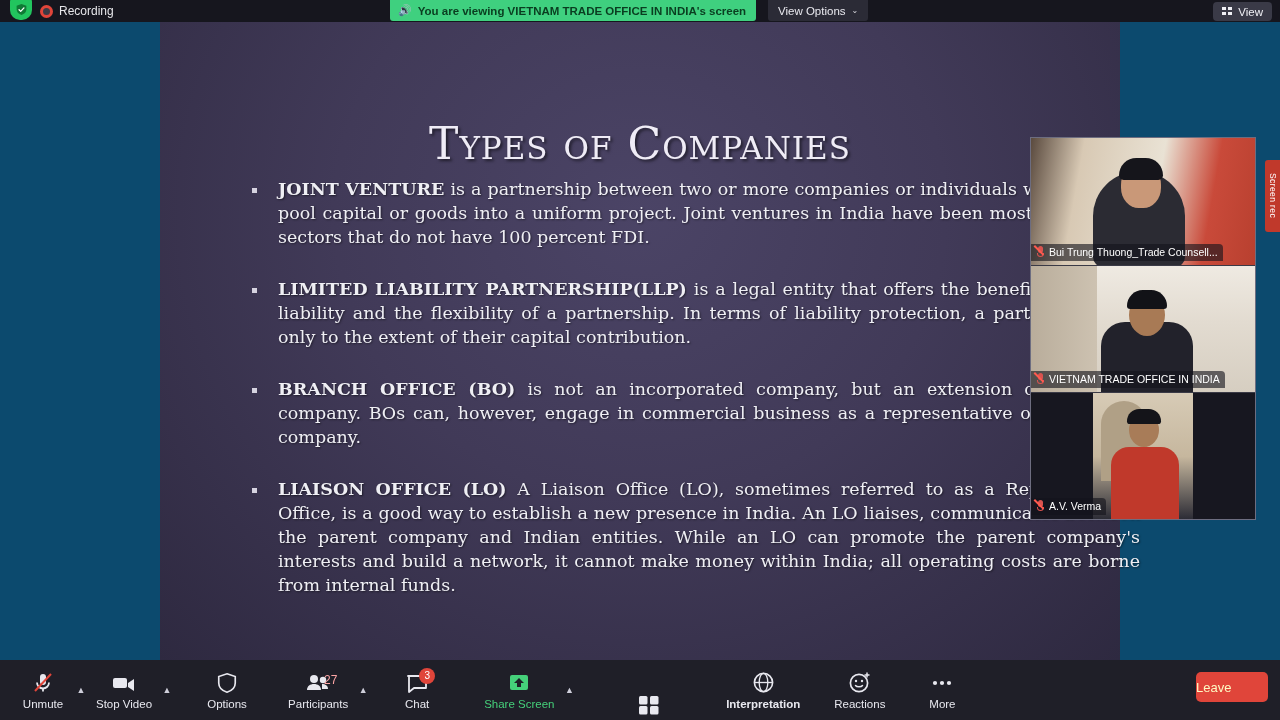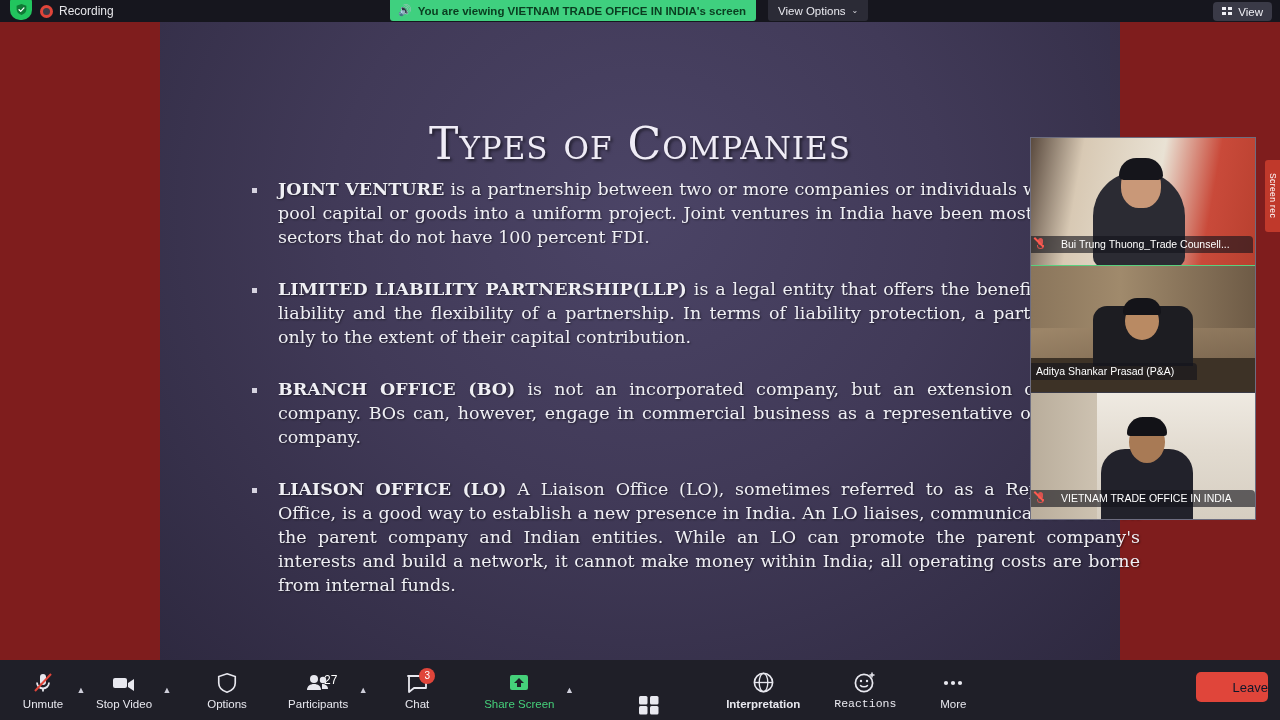--- a/index.html
+++ b/index.html
@@ -66,21 +66,21 @@
     position: absolute; background: #f0f0f5; width: 4px; height: 3px;
   }
   .view-btn .grid-ico i:nth-child(1) { left:0; top:0; }
   .view-btn .grid-ico i:nth-child(2) { left:6px; top:0; }
   .view-btn .grid-ico i:nth-child(3) { left:0; top:5px; }
   .view-btn .grid-ico i:nth-child(4) { left:6px; top:5px; }
 
   
   .stage {
     position: absolute; left: 0; top: 22px; width: 1280px; height: 638px;
-    background: #7f1d1d; overflow: hidden;
+    background: #0c4a6e; overflow: hidden;
   }
   .slide {
     position: absolute; left: 160px; top: 0; width: 960px; height: 638px;
     background: radial-gradient(ellipse at 50% 30%, #4b4466 0%, #413a58 45%, #2e2940 100%);
   }
   .slide-title {
     position: absolute; top: 96px; left: 0; width: 100%;
     text-align: center;
     font-family: "DejaVu Serif", serif;
     font-variant: small-caps;
@@ -131,23 +131,23 @@
     z-index: 35;
     border: 1px solid #6d6d80;
   }
   .tile {
     position: relative; width: 224px; height: 127px; overflow: hidden;
     background: #2a2a33;
   }
   .tile + .tile { border-top: 1px solid #3a3a46; }
   .tile.active { outline: 2px solid #5ad07f; outline-offset: -2px; }
   .tile-name {
-    position: absolute; left: 0; bottom: 12px;
-    display: flex; align-items: center; gap: 16px;
-    padding: 2px 23px 3px 5px;
+    position: absolute; left: 0; bottom: 4px;
+    display: flex; align-items: center; gap: 4px;
+    padding: 2px 5px 3px 5px;
     background: rgba(20,20,28,.62);
     font-size: 10.5px; color: #fff;
     max-width: 224px;
     white-space: nowrap; overflow: hidden; text-overflow: ellipsis;
     border-radius: 0 4px 0 0;
   }
   .mic-muted {
     width: 9px; height: 12px; position: relative; flex: 0 0 auto;
   }
   .mic-muted .body {
@@ -218,29 +218,29 @@
   }
   .badge {
     position: absolute; top: 8px; left: 50%; margin-left: 2px;
     background: #e0453a; color: #fff;
     font-size: 10px; line-height: 15px;
     min-width: 16px; height: 16px; border-radius: 8px;
     text-align: center; padding: 0 4px;
   }
   .count {
     position: absolute; top: 13px; left: 50%; margin-left: 6px;
-    font-size: 12px; color: #ffffff;
+    font-size: 12px; color: #fca5a5;
   }
   .tb-item.share .lbl { color: #45d07a; }
   .leave-btn {
     position: absolute; right: 12px; top: 12px;
     width: 72px; height: 30px; border-radius: 5px;
-    background: #e0453a; color: #0f172a;
+    background: #e0453a; color: #fef9c3;
     font-size: 13px;
-    display: flex; align-items: center; justify-content: flex-end;
+    display: flex; align-items: center; justify-content: flex-start;
   }
 </style>
 </head>
 <body>
 
 <div id="app">
 
   <div class="topbar">
     <div class="rec-shield">
       <svg viewBox="0 0 24 24">
@@ -309,50 +309,55 @@
       <div class="tile-name">
         <span class="mic-muted">
             <i class="body"></i>
             <i class="stand"></i>
             <i class="slash"></i>
           </span>
         <span>Bui Trung Thuong_Trade Counsell...</span>
       </div>
     </div>
 
-    <div class="tile active">
-      <div class="ph ph2">
-        <div class="wall"></div>
-          <div class="desk"></div>
-          <div class="chair"></div>
-          <div class="head"></div>
-          <div class="hair"></div>
-      </div>
-      <div class="tile-name">
-        <span>Aditya Shankar Prasad (P&amp;A)</span>
-      </div>
-    </div>
 
     <div class="tile">
       <div class="ph ph3">
         <div class="door"></div>
           <div class="person"></div>
           <div class="head"></div>
           <div class="hair"></div>
       </div>
       <div class="tile-name">
         <span class="mic-muted">
             <i class="body"></i>
             <i class="stand"></i>
             <i class="slash"></i>
           </span>
         <span>VIETNAM TRADE OFFICE IN INDIA</span>
       </div>
     </div>
 
+    <div class="tile">
+      <div class="ph ph4">
+        <div class="inner"></div>
+          <div class="arch"></div>
+          <div class="shirt"></div>
+          <div class="head"></div>
+          <div class="hair"></div>
+      </div>
+      <div class="tile-name">
+        <span class="mic-muted">
+            <i class="body"></i>
+            <i class="stand"></i>
+            <i class="slash"></i>
+          </span>
+        <span>A.V. Verma</span>
+      </div>
+    </div>
 
   </div>
 
   <div class="toolbar">
     <div class="tb-items" style="left:12px;">
 
       <div class="tb-item">
         <span class="ico">
           <svg width="24" height="24" viewBox="0 0 24 24">
             <rect x="9" y="3" width="6" height="11" rx="3" fill="#e8e8ef"></rect>
@@ -437,21 +442,21 @@
         <span class="ico">
           <svg width="23" height="23" viewBox="0 0 24 24">
             <circle cx="12" cy="12" r="9.5" fill="none" stroke="#e8e8ef" stroke-width="1.7"></circle>
             <ellipse cx="12" cy="12" rx="4.5" ry="9.5" fill="none" stroke="#e8e8ef" stroke-width="1.4"></ellipse>
             <line x1="2.5" y1="12" x2="21.5" y2="12" stroke="#e8e8ef" stroke-width="1.4"></line>
           </svg>
         </span>
         <span class="lbl">Interpretation</span>
       </div>
 
-      <div class="tb-item" style="margin-left:18px;font-family:Liberation Mono, monospace;">
+      <div class="tb-item" style="margin-left:18px;">
         <span class="ico">
           <svg width="24" height="23" viewBox="0 0 24 23">
             <circle cx="11" cy="12" r="8.6" fill="none" stroke="#e8e8ef" stroke-width="1.7"></circle>
             <circle cx="8" cy="10" r="1.2" fill="#e8e8ef"></circle>
               <circle cx="14" cy="10" r="1.2" fill="#e8e8ef"></circle>
             <path d="M7.5 14.5c1.2 1.6 5.8 1.6 7 0" stroke="#e8e8ef" stroke-width="1.5" fill="none" stroke-linecap="round"></path>
             <line x1="19" y1="1.5" x2="19" y2="6.5" stroke="#e8e8ef" stroke-width="1.5"></line>
             <line x1="16.5" y1="4" x2="21.5" y2="4" stroke="#e8e8ef" stroke-width="1.5"></line>
           </svg>
         </span>

